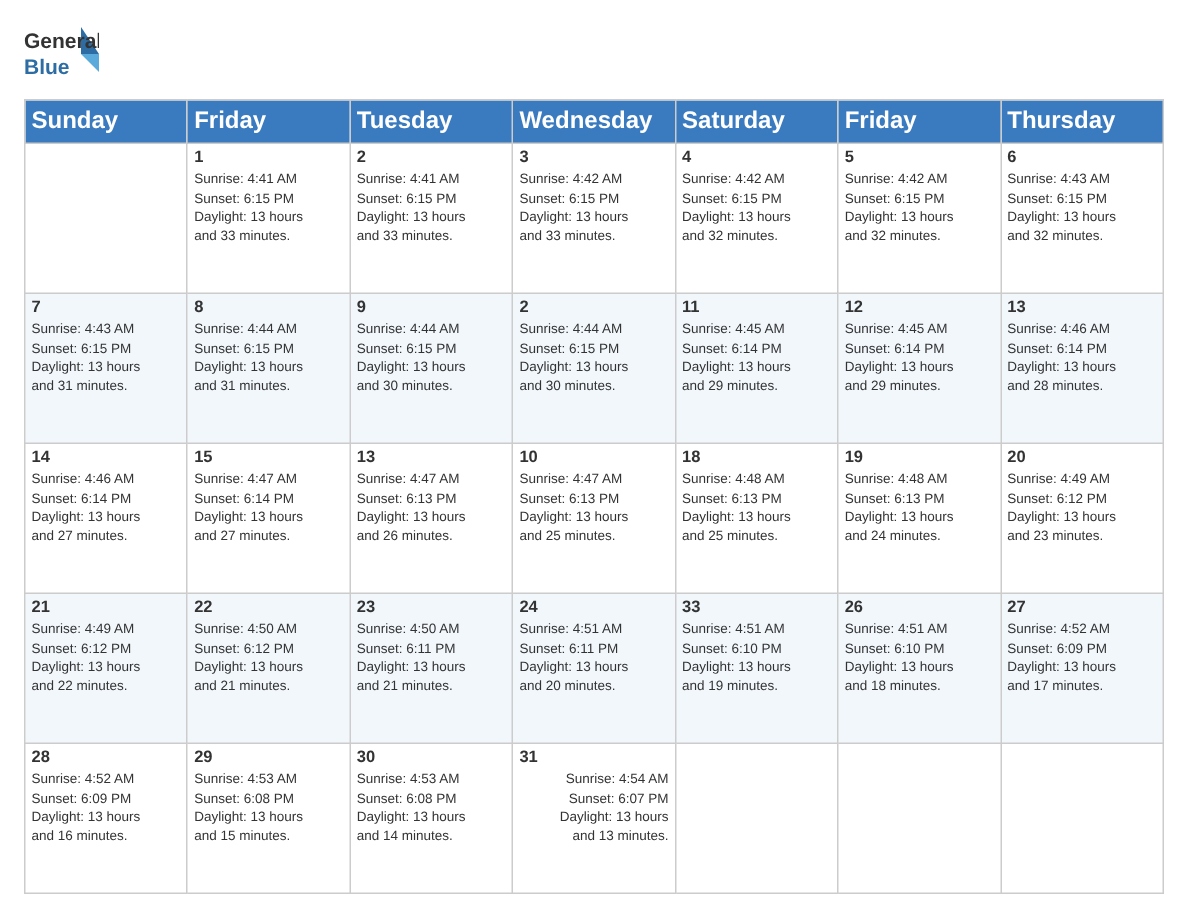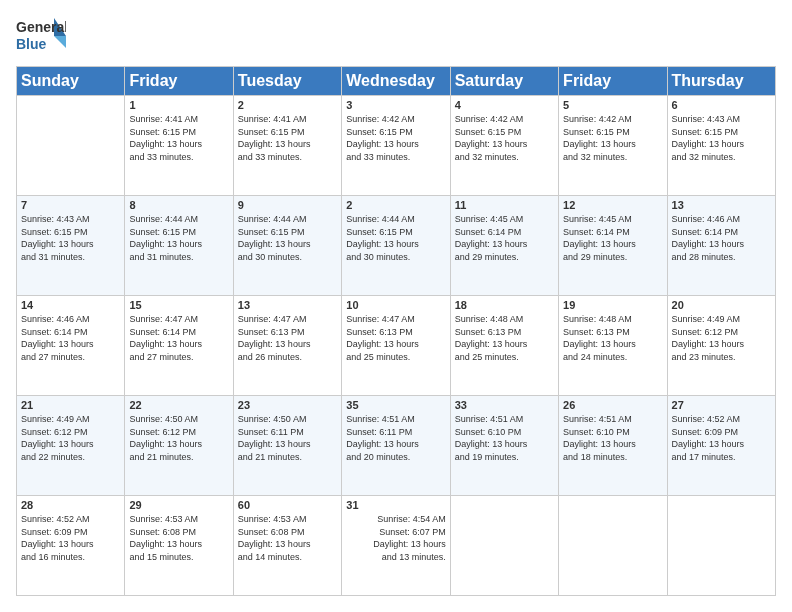--- a/index.html
+++ b/index.html
@@ -287,21 +287,21 @@
 and 21 minutes.</div>
           </td>
           <td>
             <span class="day-number">23</span>
             <div class="cell-info" style="white-space: pre-line;">Sunrise: 4:50 AM
 Sunset: 6:11 PM
 Daylight: 13 hours
 and 21 minutes.</div>
           </td>
           <td>
-            <span class="day-number">35</span>
+            <span class="day-number">24</span>
             <div class="cell-info" style="white-space: pre-line;">Sunrise: 4:51 AM
 Sunset: 6:11 PM
 Daylight: 13 hours
 and 20 minutes.</div>
           </td>
           <td>
             <span class="day-number">33</span>
             <div class="cell-info" style="white-space: pre-line;">Sunrise: 4:51 AM
 Sunset: 6:10 PM
 Daylight: 13 hours
@@ -331,21 +331,21 @@
 and 16 minutes.</div>
           </td>
           <td>
             <span class="day-number">29</span>
             <div class="cell-info" style="white-space: pre-line;">Sunrise: 4:53 AM
 Sunset: 6:08 PM
 Daylight: 13 hours
 and 15 minutes.</div>
           </td>
           <td>
-            <span class="day-number">60</span>
+            <span class="day-number">30</span>
             <div class="cell-info" style="white-space: pre-line;">Sunrise: 4:53 AM
 Sunset: 6:08 PM
 Daylight: 13 hours
 and 14 minutes.</div>
           </td>
           <td>
             <span class="day-number">31</span>
             <div class="cell-info" style="white-space: pre-line; text-align: right;">Sunrise: 4:54 AM
 Sunset: 6:07 PM
 Daylight: 13 hours

